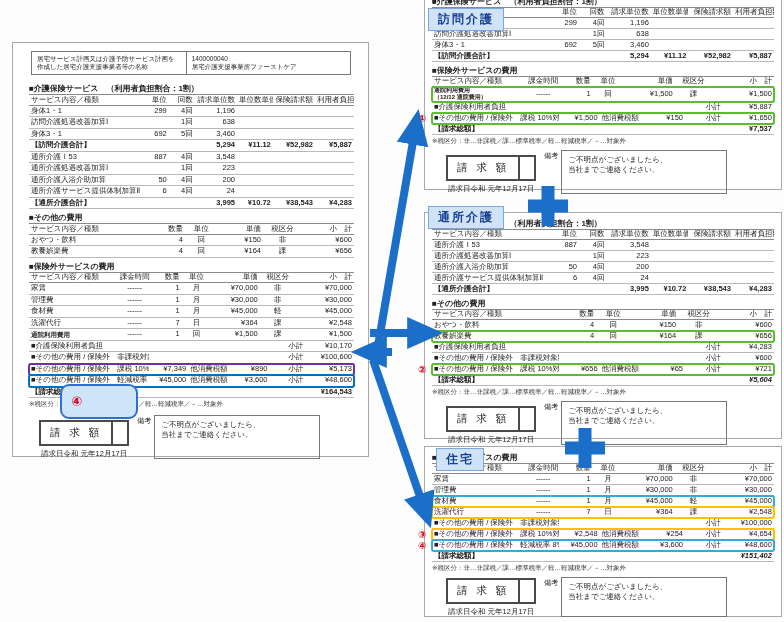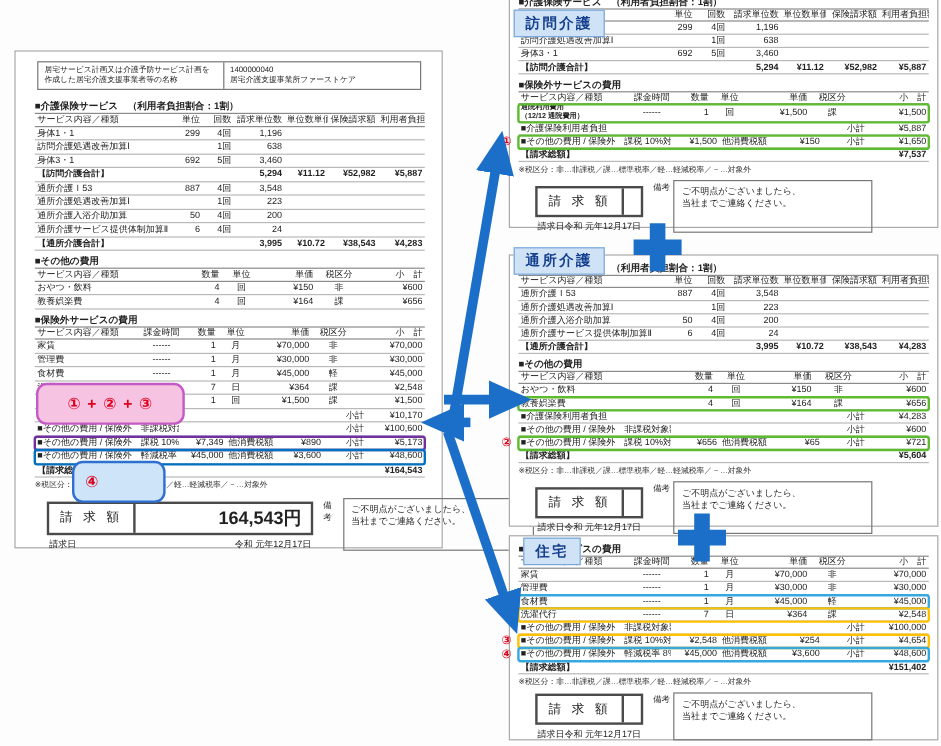--- a/index.html
+++ b/index.html
@@ -301,21 +301,20 @@
           <span class="t-cell a-r" style="width: 15%;">¥164,543</span>
         </div>
       </div>
 
     <div class="tax-note">※税区分：非…非課税／課…標準税率／軽…軽減税率／－…対象外</div>
 
     <div class="billing">
       <div class="bill-left">
         <div class="bill-box">
           <span class="bill-label">請 求 額</span>
-          <span class="bill-amount">164,543円</span>
         </div>
         <div class="bill-date">
           <span>請求日</span>
           <span>令和 元年12月17日</span>
         </div>
       </div>
       <div class="remarks-wrap">
         <span class="bikou">備考</span>
         <div class="remarks-box">ご不明点がございましたら、
 当社までご連絡ください。</div>
@@ -564,21 +563,21 @@
           <span class="t-cell a-r" style="width: 10%;">¥65</span>
           <span class="t-cell a-r" style="width: 11%;">小計</span>
           <span class="t-cell a-r" style="width: 15%;">¥721</span>
         </div>
         <div class="t-row grp">
           <span class="t-cell a-l" style="width: 37%;">【請求総額】</span>
           <span class="t-cell a-r" style="width: 12%;"></span>
           <span class="t-cell a-l" style="width: 15%;"></span>
           <span class="t-cell a-r" style="width: 10%;"></span>
           <span class="t-cell a-r" style="width: 11%;"></span>
-          <span class="t-cell a-r" style="width: 15%;">¥5,604</span>
+          <span class="t-cell a-r" style="width: 15%; font-style: italic;">¥5,604</span>
         </div>
       </div>
 
     <div class="tax-note">※税区分：非…非課税／課…標準税率／軽…軽減税率／－…対象外</div>
 
     <div class="billing">
       <div class="bill-left">
         <div class="bill-box">
           <span class="bill-label">請 求 額</span>
         </div>
@@ -673,21 +672,21 @@
           <span class="t-cell a-r" style="width: 10%;">¥3,600</span>
           <span class="t-cell a-r" style="width: 11%;">小計</span>
           <span class="t-cell a-r" style="width: 15%;">¥48,600</span>
         </div>
         <div class="t-row grp">
           <span class="t-cell a-l" style="width: 37%;">【請求総額】</span>
           <span class="t-cell a-r" style="width: 12%;"></span>
           <span class="t-cell a-l" style="width: 15%;"></span>
           <span class="t-cell a-r" style="width: 10%;"></span>
           <span class="t-cell a-r" style="width: 11%;"></span>
-          <span class="t-cell a-r" style="width: 15%;">¥151,402</span>
+          <span class="t-cell a-r" style="width: 15%; font-style: italic;">¥151,402</span>
         </div>
       </div>
 
     <div class="tax-note">※税区分：非…非課税／課…標準税率／軽…軽減税率／－…対象外</div>
 
     <div class="billing">
       <div class="bill-left">
         <div class="bill-box">
           <span class="bill-label">請 求 額</span>
         </div>
@@ -701,21 +700,20 @@
         <div class="remarks-box">ご不明点がございましたら、
 当社までご連絡ください。</div>
       </div>
     </div>
   </div>
 
   <div class="panel-tag" id="tag-homecare">訪問介護</div>
   <div class="panel-tag" id="tag-daycare">通所介護</div>
   <div class="panel-tag" id="tag-housing">住宅</div>
 
-  <div class="anno" id="anno-formula">① + ② + ③</div>
   <div class="anno" id="anno-four">④</div>
 
   <svg id="overlay" width="784" height="622" viewBox="0 0 784 622">
     <defs>
       <marker id="ah" markerWidth="5" markerHeight="5" refX="2.6" refY="2" orient="auto">
         <path d="M0,0 L4.5,2 L0,4 z" fill="#1b6fc8"></path>
       </marker>
     </defs>
     <path d="M392,352 L366,352" stroke="#1b6fc8" stroke-width="8" fill="none" marker-end="url(#ah)"></path>
     <path d="M378,346 L416,124" stroke="#1b6fc8" stroke-width="8" fill="none" marker-end="url(#ah)"></path>

